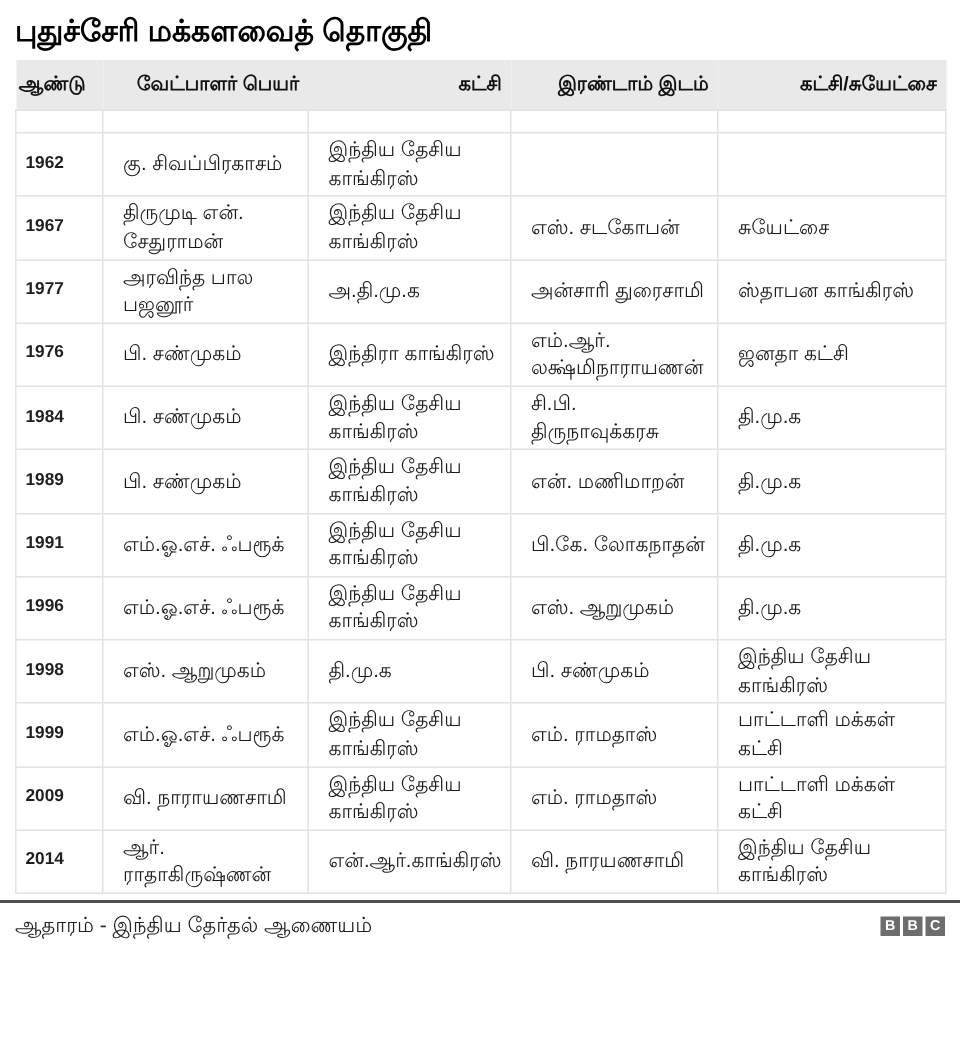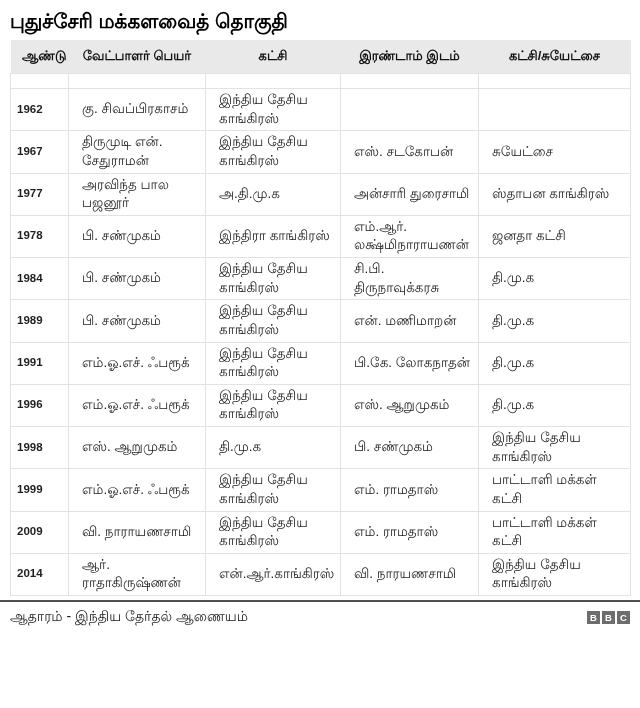--- a/index.html
+++ b/index.html
@@ -32,27 +32,27 @@
   col.c0 { width: 58px; }
   col.c1 { width: 137px; }
   col.c2 { width: 135px; }
   col.c3 { width: 138px; }
   col.c4 { width: 152px; }
   thead th {
     background: var(--header-bg, #e9e9e9);
     font-size: 13px;
     font-weight: bold;
     color: #111111;
-    text-align: center;
+    text-align: right;
     padding: 8px 6px;
     white-space: nowrap;
     border: none;
   }
   thead th.col-year {
-    text-align: right;
+    text-align: left;
     padding: 8px 2px;
   }
   tbody td {
     border: 1px solid var(--row-border, #e2e2e2);
     font-size: 13.5px;
     line-height: 1.38;
     color: var(--text, #1a1a1a);
     padding: 2px 8px 2px 13px;
     height: 37px;
     vertical-align: middle;
@@ -144,21 +144,21 @@
           <td>சுயேட்சை</td>
         </tr>
         <tr>
           <td class="year">1977</td>
           <td>அரவிந்த பால பஜனூர்</td>
           <td>அ.தி.மு.க</td>
           <td>அன்சாரி துரைசாமி</td>
           <td>ஸ்தாபன காங்கிரஸ்</td>
         </tr>
         <tr>
-          <td class="year">1978</td>
+          <td class="year">1976</td>
           <td>பி. சண்முகம்</td>
           <td>இந்திரா காங்கிரஸ்</td>
           <td>எம்.ஆர். லக்ஷ்மிநாராயணன்</td>
           <td>ஜனதா கட்சி</td>
         </tr>
         <tr>
           <td class="year">1984</td>
           <td>பி. சண்முகம்</td>
           <td>இந்திய தேசிய காங்கிரஸ்</td>
           <td>சி.பி. திருநாவுக்கரசு</td>

